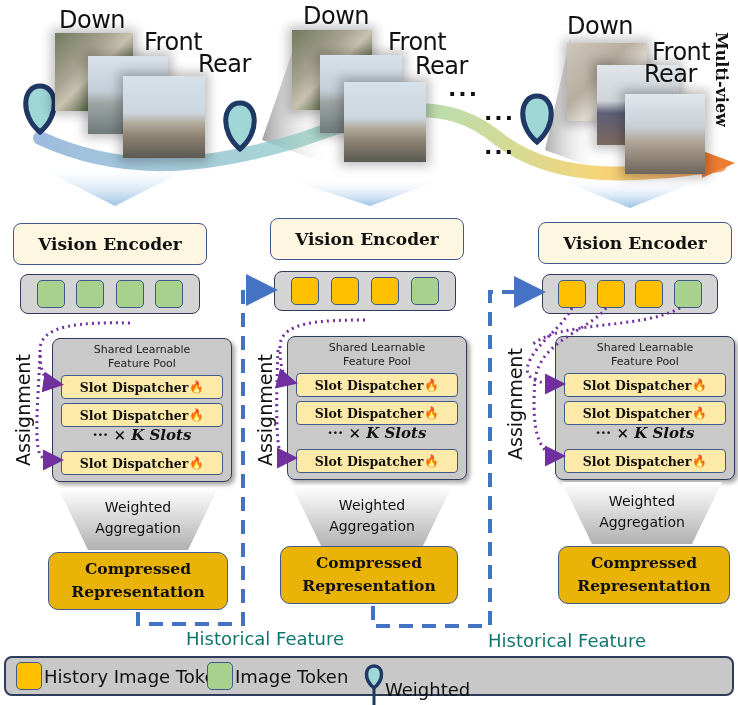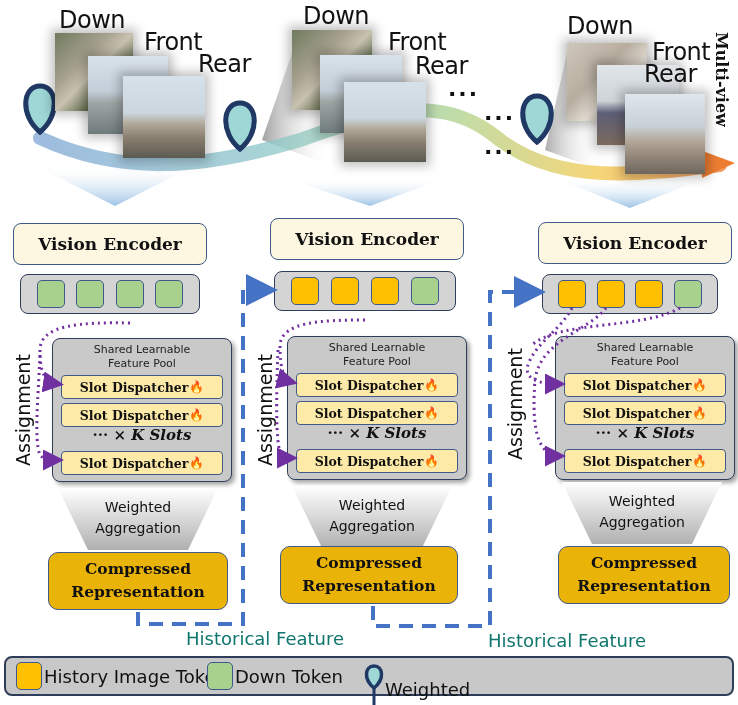--- a/index.html
+++ b/index.html
@@ -284,21 +284,21 @@
   <path d="M606,308 C590,330 540,340 535,380 C532,420 536,440 545,450 C550,456 555,456 560,456" fill="none" stroke="#7030a0" stroke-width="3" stroke-dasharray="2,4" marker-end="url(#purpleHead)"></path>
 </svg>
 
 <div class="legend">
   <div class="legend-item" style="left:10px;">
     <div class="legend-swatch" style="background:#ffc000;"></div>
     <span>History Image Token</span>
   </div>
   <div class="legend-item" style="left:201px;">
     <div class="legend-swatch" style="background:#a9d18e;"></div>
-    <span>Down Token</span>
+    <span>Image Token</span>
   </div>
   <div class="legend-item" style="left:359px;">
     <svg width="18" height="48" viewBox="0 0 18 48" style="margin-right:2px;margin-top:6px;overflow:visible;">
       <line x1="9" y1="14" x2="9" y2="46" stroke="#1f3864" stroke-width="3"></line>
       <path d="M9,20 C-2,11 0,-2 9,-2 C18,-2 20,11 9,20 Z" fill="#9fd6d6" stroke="#1f3864" stroke-width="3.5"></path>
     </svg>
     <span>Weighted</span>
   </div>
 </div>
 

